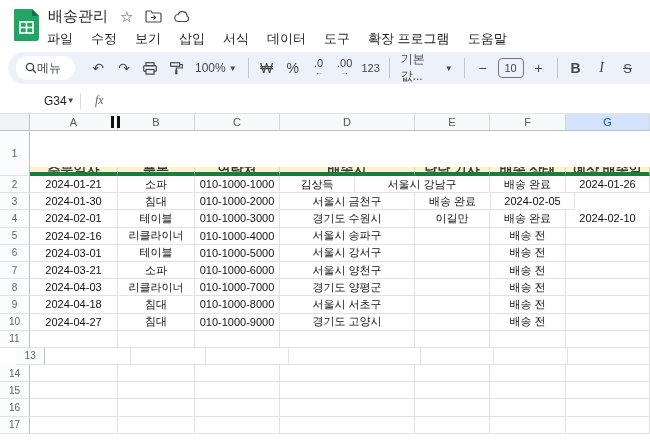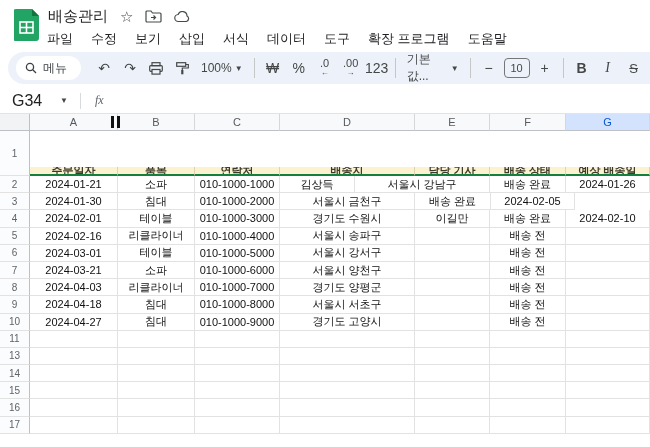--- a/index.html
+++ b/index.html
@@ -12,57 +12,57 @@
   .doc-title-row { position:absolute; left:48px; top:7px; display:flex; align-items:center; gap:12px; }
   .doc-title { font-size:15px; font-weight:500; color:#1f1f1f; }
   .tb-ico { color:#454b48; font-size:15px; line-height:16px; display:inline-flex; align-items:center; }
   .menubar { position:absolute; left:38px; top:28px; display:flex; }
   .menu-item { font-size:13px; color:#202124; padding:2px 9px; border-radius:4px; cursor:default; }
 
   
   .toolbar-band { height:38px; position:relative; }
   .toolbar { position:absolute; left:8px; right:-16px; top:2px; height:32px;
     background:#edf2fa; border-radius:20px; display:flex; align-items:center; padding-left:8px; }
-  .search-pill { display:flex; align-items:center; gap:6px; background:#fff; border-radius:14px;
+  .search-pill { display:flex; align-items:center; background:#fff; border-radius:14px;
     height:24px; padding:0 14px 0 9px; margin-right:10px; }
   .search-pill span { font-size:12px; color:#3c4043; }
   .tbtn { width:26px; height:26px; display:flex; align-items:center; justify-content:center;
     color:#444746; font-size:14px; border-radius:4px; flex:0 0 auto; }
   .zoom-box { display:flex; align-items:center; gap:3px; padding:0 6px; color:#444746; font-size:12px; }
   .chev { font-size:8px; color:#444746; }
   .sep { width:1px; height:20px; background:#c4c7c5; margin:0 5px; flex:0 0 auto; }
   .dec { display:flex; flex-direction:column; align-items:center; line-height:9px; font-size:11px; }
   .dec .arr { font-size:8px; }
   .font-sel { display:flex; align-items:center; gap:8px; padding:0 6px; font-size:12px; color:#444746; width:64px; }
   .size-box { width:26px; height:20px; border:1px solid #747775; border-radius:4px; font-size:11px;
     color:#444746; display:flex; align-items:center; justify-content:center; margin:0 2px; }
   .b-btn { font-weight:bold; } .i-btn { font-style:italic; font-family:"Liberation Serif",serif; }
   .s-btn { text-decoration:line-through; font-size:13px; }
 
   
   .formulabar { height:26px; display:flex; align-items:center; border-bottom:1px solid #e0e3e7; background:#fff; }
   .namebox { width:76px; display:flex; align-items:center; justify-content:space-between; padding:0 8px 0 12px; }
-  .namebox .ref { font-size:16px; color:#222; }
+  .namebox .ref { font-size:12px; color:#222;margin-left:32px; }
   .fx { font-family:"Liberation Serif", serif; font-style:italic; color:#5f6368; font-size:12px; margin-left:14px; }
   .fbar-sep { width:1px; height:16px; background:#d7dbdf; margin-left:4px; }
 
   
   .grid { position:relative; }
   .colstrip { display:flex; height:17px; background:#f8f9fa; }
   .corner { background:#f1f3f4; border-right:1px solid #bdc1c6; border-bottom:1px solid #bdc1c6; }
   .colh { font-size:11px; color:#575a5d; display:flex; align-items:center; justify-content:center;
     border-right:1px solid #d7d7d7; border-bottom:1px solid #bdc1c6; background:#f8f9fa; }
   .colh.selected { background:#d3e3fd; color:#0b57d0; font-weight:500; }
   .row { display:flex; }
   .gut { font-size:10px; color:#5f6368; display:flex; align-items:center; justify-content:center;
     background:#fbfcfd; border-right:1px solid #bdc1c6; border-bottom:1px solid #e2e2e2; }
   .cell { font-size:11px; color:#111; display:flex; align-items:center; justify-content:center;
     border-right:1px solid #e2e2e2; border-bottom:1px solid #e2e2e2; overflow:hidden; white-space:nowrap; background:#fff; }
-  .cell.hdr { background:#fdf2cf; font-weight:bold; font-size:11px; color:#3c3a2c;
-    border-right:1px solid #ddd3ae; border-bottom:2px solid #15803d;margin-top:36px; }
+  .cell.hdr { background:#fdf2cf; font-weight:bold; font-size:13px; color:#3c3a2c;
+    border-right:1px solid #ddd3ae; border-bottom:4px solid #15803d;margin-top:36px; }
   .colresize { position:absolute; top:2px; left:111px; display:flex; gap:3px; }
   .colresize i { display:block; width:3px; height:12px; background:#111; }
 </style>
 </head>
 <body>
 
 <div class="titlebar">
   <svg class="logo" viewBox="0 0 25 32">
     <path d="M2 0 h16 l7 7 v22 a3 3 0 0 1 -3 3 h-20 a3 3 0 0 1 -3 -3 v-26 a3 3 0 0 1 3 -3 z" fill="#21a464"></path>
     <path d="M18 0 l7 7 h-7 z" fill="#12753f"></path>
@@ -135,21 +135,21 @@
           <span>.0</span>
           <span class="arr">←</span>
         </span>
     </div>
     <div class="tbtn">
       <span class="dec">
           <span>.00</span>
           <span class="arr">→</span>
         </span>
     </div>
-    <div class="tbtn" style="font-size:14px;">123</div>
+    <div class="tbtn" style="font-size:11px;">123</div>
     <div class="sep"></div>
     <div class="font-sel">
       <span>기본값...</span>
       <span class="chev">▼</span>
     </div>
     <div class="sep"></div>
     <div class="tbtn">−</div>
     <div class="size-box">10</div>
     <div class="tbtn">+</div>
     <div class="sep"></div>
@@ -283,21 +283,21 @@
       <div class="row" style="height: 17.2px;">
         <div class="gut" style="width: 30px;">11</div>
         <div class="cell" style="width: 88px;"></div>
         <div class="cell" style="width: 77px;"></div>
         <div class="cell" style="width: 85px;"></div>
         <div class="cell" style="width: 135px;"></div>
         <div class="cell" style="width: 75px;"></div>
         <div class="cell" style="width: 76px;"></div>
         <div class="cell" style="width: 84px;"></div>
       </div>
-      <div class="row" style="height: 17.2px;">
+      <div class="row" style="height: 17.2px; padding-left: 16px;">
         <div class="gut" style="width: 30px;">13</div>
         <div class="cell" style="width: 88px;"></div>
         <div class="cell" style="width: 77px;"></div>
         <div class="cell" style="width: 85px;"></div>
         <div class="cell" style="width: 135px;"></div>
         <div class="cell" style="width: 75px;"></div>
         <div class="cell" style="width: 76px;"></div>
         <div class="cell" style="width: 84px;"></div>
       </div>
       <div class="row" style="height: 17.2px;">

